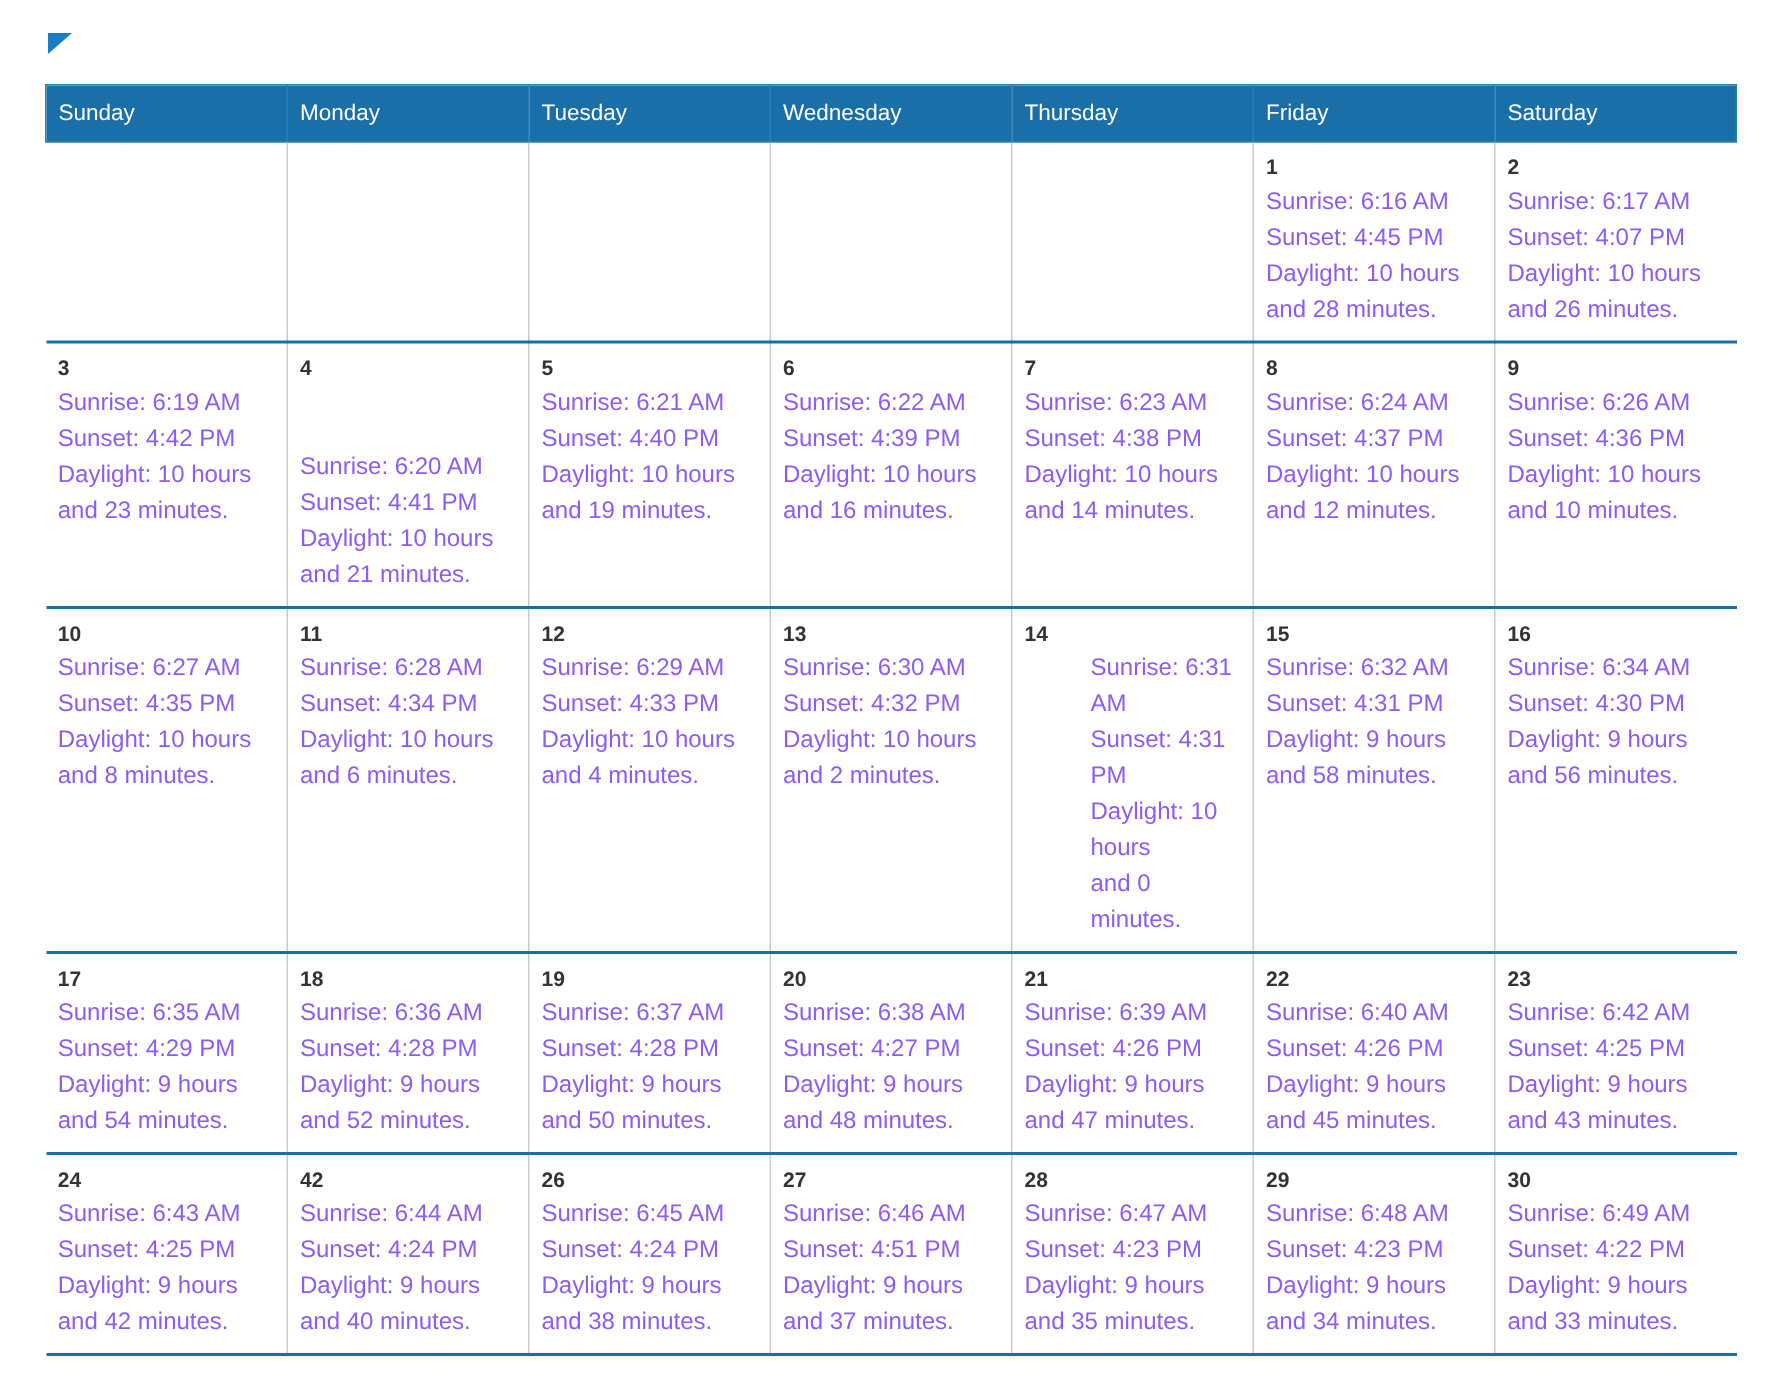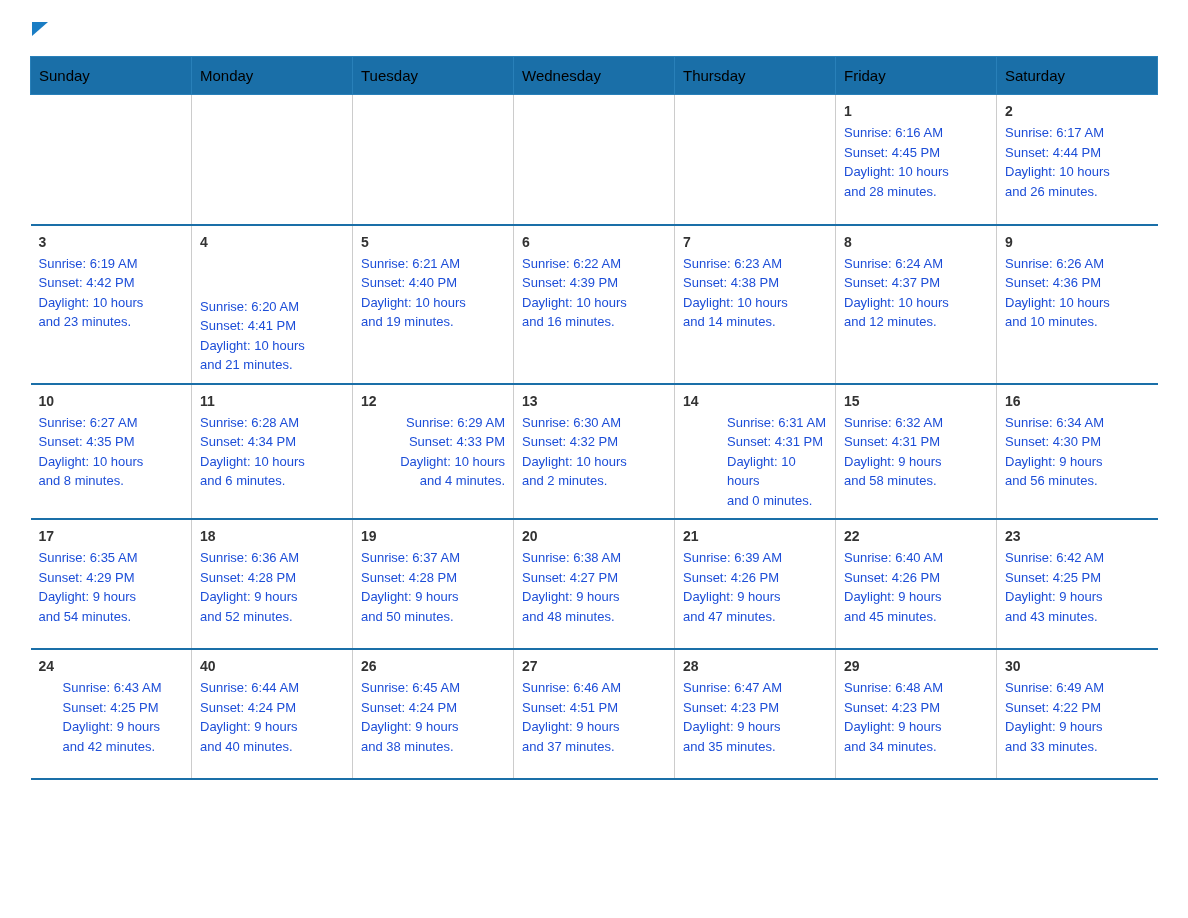--- a/index.html
+++ b/index.html
@@ -48,21 +48,21 @@
       font-weight: normal;
       color: #555;
     }
     table {
       width: 100%;
       border-collapse: collapse;
       table-layout: fixed;
     }
     thead tr th {
       background-color: #1a6fa8;
-      color: #000000;
+      color: #ffffff;
       font-size: 15px;
       font-weight: normal;
       padding: 10px 8px;
       border: 1px solid #2980b9;
       text-align: left;
     }
     tbody tr {
       border-bottom: 2px solid #1a6fa8;
     }
     tbody tr td {
@@ -77,22 +77,22 @@
       border-right: none;
     }
     .day-num {
       font-size: 14px;
       font-weight: bold;
       color: #333;
       display: block;
       margin-bottom: 4px;
     }
     .cell-info {
-      font-size: 13px;
-      color: #1d4ed8;
+      font-size: 16px;
+      color: #8b5cf6;
       line-height: 1.5;
     }
   </style>
 </head>
 <body>
 
 <div class="header">
   <div class="logo">
     <div class="logo-stack">
       <div style="display:flex;align-items:center;gap:2px;">
@@ -132,21 +132,21 @@
         <td>
           <span class="day-num">1</span>
           <div class="cell-info" style="white-space: pre-line;">Sunrise: 6:16 AM
 Sunset: 4:45 PM
 Daylight: 10 hours
 and 28 minutes.</div>
         </td>
         <td>
           <span class="day-num">2</span>
           <div class="cell-info" style="white-space: pre-line;">Sunrise: 6:17 AM
-Sunset: 4:44 PM
+Sunset: 4:07 PM
 Daylight: 10 hours
 and 26 minutes.</div>
         </td>
       </tr>
       <tr>
         <td>
           <span class="day-num">3</span>
           <div class="cell-info" style="white-space: pre-line;">Sunrise: 6:19 AM
 Sunset: 4:42 PM
 Daylight: 10 hours
@@ -205,21 +205,21 @@
         </td>
         <td>
           <span class="day-num">11</span>
           <div class="cell-info" style="white-space: pre-line;">Sunrise: 6:28 AM
 Sunset: 4:34 PM
 Daylight: 10 hours
 and 6 minutes.</div>
         </td>
         <td>
           <span class="day-num">12</span>
-          <div class="cell-info" style="white-space: pre-line; text-align: right;">Sunrise: 6:29 AM
+          <div class="cell-info" style="white-space: pre-line;">Sunrise: 6:29 AM
 Sunset: 4:33 PM
 Daylight: 10 hours
 and 4 minutes.</div>
         </td>
         <td>
           <span class="day-num">13</span>
           <div class="cell-info" style="white-space: pre-line;">Sunrise: 6:30 AM
 Sunset: 4:32 PM
 Daylight: 10 hours
 and 2 minutes.</div>
@@ -293,27 +293,27 @@
           <span class="day-num">23</span>
           <div class="cell-info" style="white-space: pre-line;">Sunrise: 6:42 AM
 Sunset: 4:25 PM
 Daylight: 9 hours
 and 43 minutes.</div>
         </td>
       </tr>
       <tr>
         <td>
           <span class="day-num">24</span>
-          <div class="cell-info" style="white-space: pre-line; margin-left: 24px;">Sunrise: 6:43 AM
+          <div class="cell-info" style="white-space: pre-line;">Sunrise: 6:43 AM
 Sunset: 4:25 PM
 Daylight: 9 hours
 and 42 minutes.</div>
         </td>
         <td>
-          <span class="day-num">40</span>
+          <span class="day-num">42</span>
           <div class="cell-info" style="white-space: pre-line;">Sunrise: 6:44 AM
 Sunset: 4:24 PM
 Daylight: 9 hours
 and 40 minutes.</div>
         </td>
         <td>
           <span class="day-num">26</span>
           <div class="cell-info" style="white-space: pre-line;">Sunrise: 6:45 AM
 Sunset: 4:24 PM
 Daylight: 9 hours

